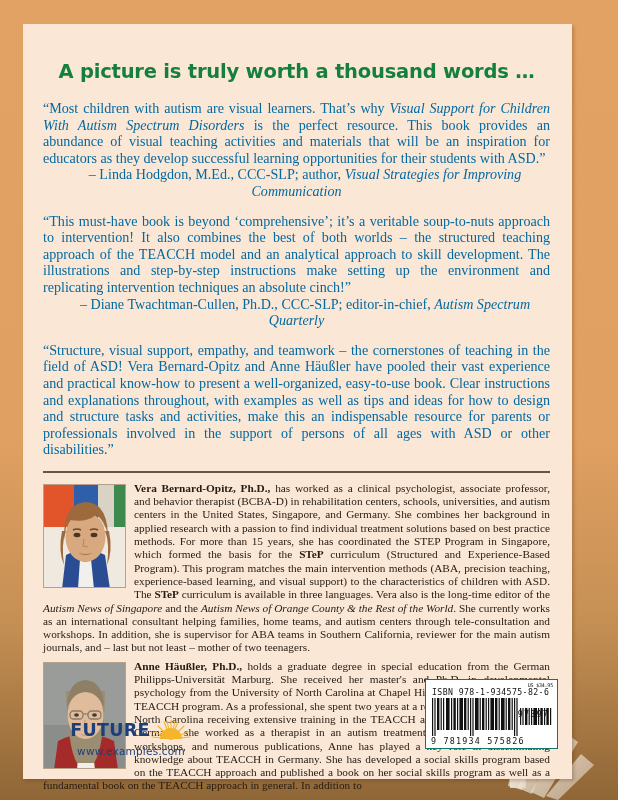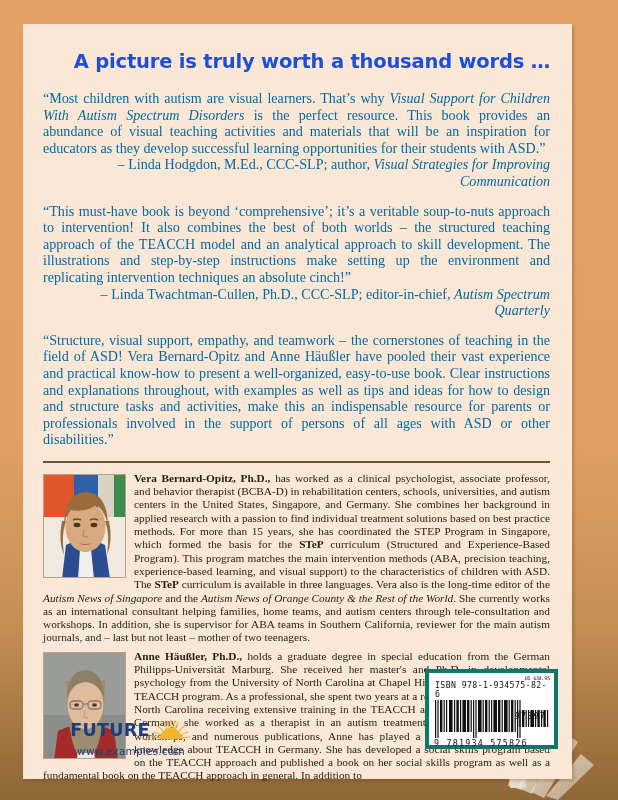--- a/index.html
+++ b/index.html
@@ -50,40 +50,40 @@
     padding: 14px 22px 0 20px;
     box-sizing: border-box;
   }
 
   
   .headline {
     font-family: "DejaVu Sans", sans-serif;
     font-weight: bold;
     font-size: 19.5px;
     line-height: 25px;
-    color: #1d4ed8;
-    text-align: right;
+    color: #15803d;
+    text-align: center;
     letter-spacing: -0.2px;
-    margin: 11px 0 16px 0;
+    margin: 21px 0 16px 0;
   }
 
   
   .quote {
     font-size: 14.1px;
     line-height: 16.6px;
     color: #0369a1;
     text-align: justify;
     margin-bottom: 13px;
     hyphens: auto;
   }
   .quote .attrib {
     display: block;
     text-indent: 17px;
     margin-top: 0px;
-    text-align: right;
+    text-align: center;
   }
   em, .ital { font-style: italic; }
 
   
   .divider {
     height: 0;
     border-top: 2px solid #6b5340;
     margin: 6px 0 9px 0;
   }
 
@@ -154,23 +154,23 @@
     margin-top: 2px;
     letter-spacing: .2px;
   }
 
   
   .barcode-box {
     position: absolute;
     right: 14px;
     bottom: 22px;
     width: 133px;
-    height: 80px;
+    height: 70px;
     background: #ffffff;
-    border: 4px solid #0f766e;
+    border: 1px solid #0f766e;
     box-sizing: border-box;
     padding: 2px 4px 2px 4px;
   }
   .price-code {
     font-family: "DejaVu Sans Mono", monospace;
     font-size: 5px;
     text-align: right;
     color: #111;
     line-height: 6px;
     letter-spacing: -.2px;
@@ -236,21 +236,21 @@
         <div>A picture is truly worth a thousand words …</div>
       </div>
 
       <div class="quote">
         <span>“Most children with autism are visual learners. That’s why </span><em>Visual Support for Children With Autism Spectrum Disorders</em><span> is the perfect resource. This book provides an abundance of visual teaching activities and materials that will be an inspiration for educators as they develop successful learning opportunities for their students with ASD.”</span>
         <span class="attrib"><span>– Linda Hodgdon, M.Ed., CCC-SLP; author, </span><em>Visual Strategies for Improving Communication</em></span>
       </div>
 
       <div class="quote">
         <span>“This must-have book is beyond ‘comprehensive’; it’s a veritable soup-to-nuts approach to intervention! It also combines the best of both worlds – the structured teaching approach of the TEACCH model and an analytical approach to skill development. The illustrations and step-by-step instructions make setting up the environment and replicating intervention techniques an absolute cinch!”</span>
-        <span class="attrib"><span>– Linda Twachtman-Cullen, Ph.D., CCC-SLP; editor-in-chief, </span><em>Autism Spectrum Quarterly</em></span>
+        <span class="attrib"><span>– Diane Twachtman-Cullen, Ph.D., CCC-SLP; editor-in-chief, </span><em>Autism Spectrum Quarterly</em></span>
       </div>
 
       <div class="quote">
         <span>“Structure, visual support, empathy, and teamwork – the cornerstones of teaching in the field of ASD! Vera Bernard-Opitz and Anne Häußler have pooled their vast experience and practical know-how to present a well-organized, easy-to-use book. Clear instructions and explanations throughout, with examples as well as tips and ideas for how to design and structure tasks and activities, make this an indispensable resource for parents or professionals involved in the support of persons of all ages with ASD or other disabilities.”</span>
       </div>
 
       <div class="divider"></div>
 
       <div class="bio">
         <div class="photo">

